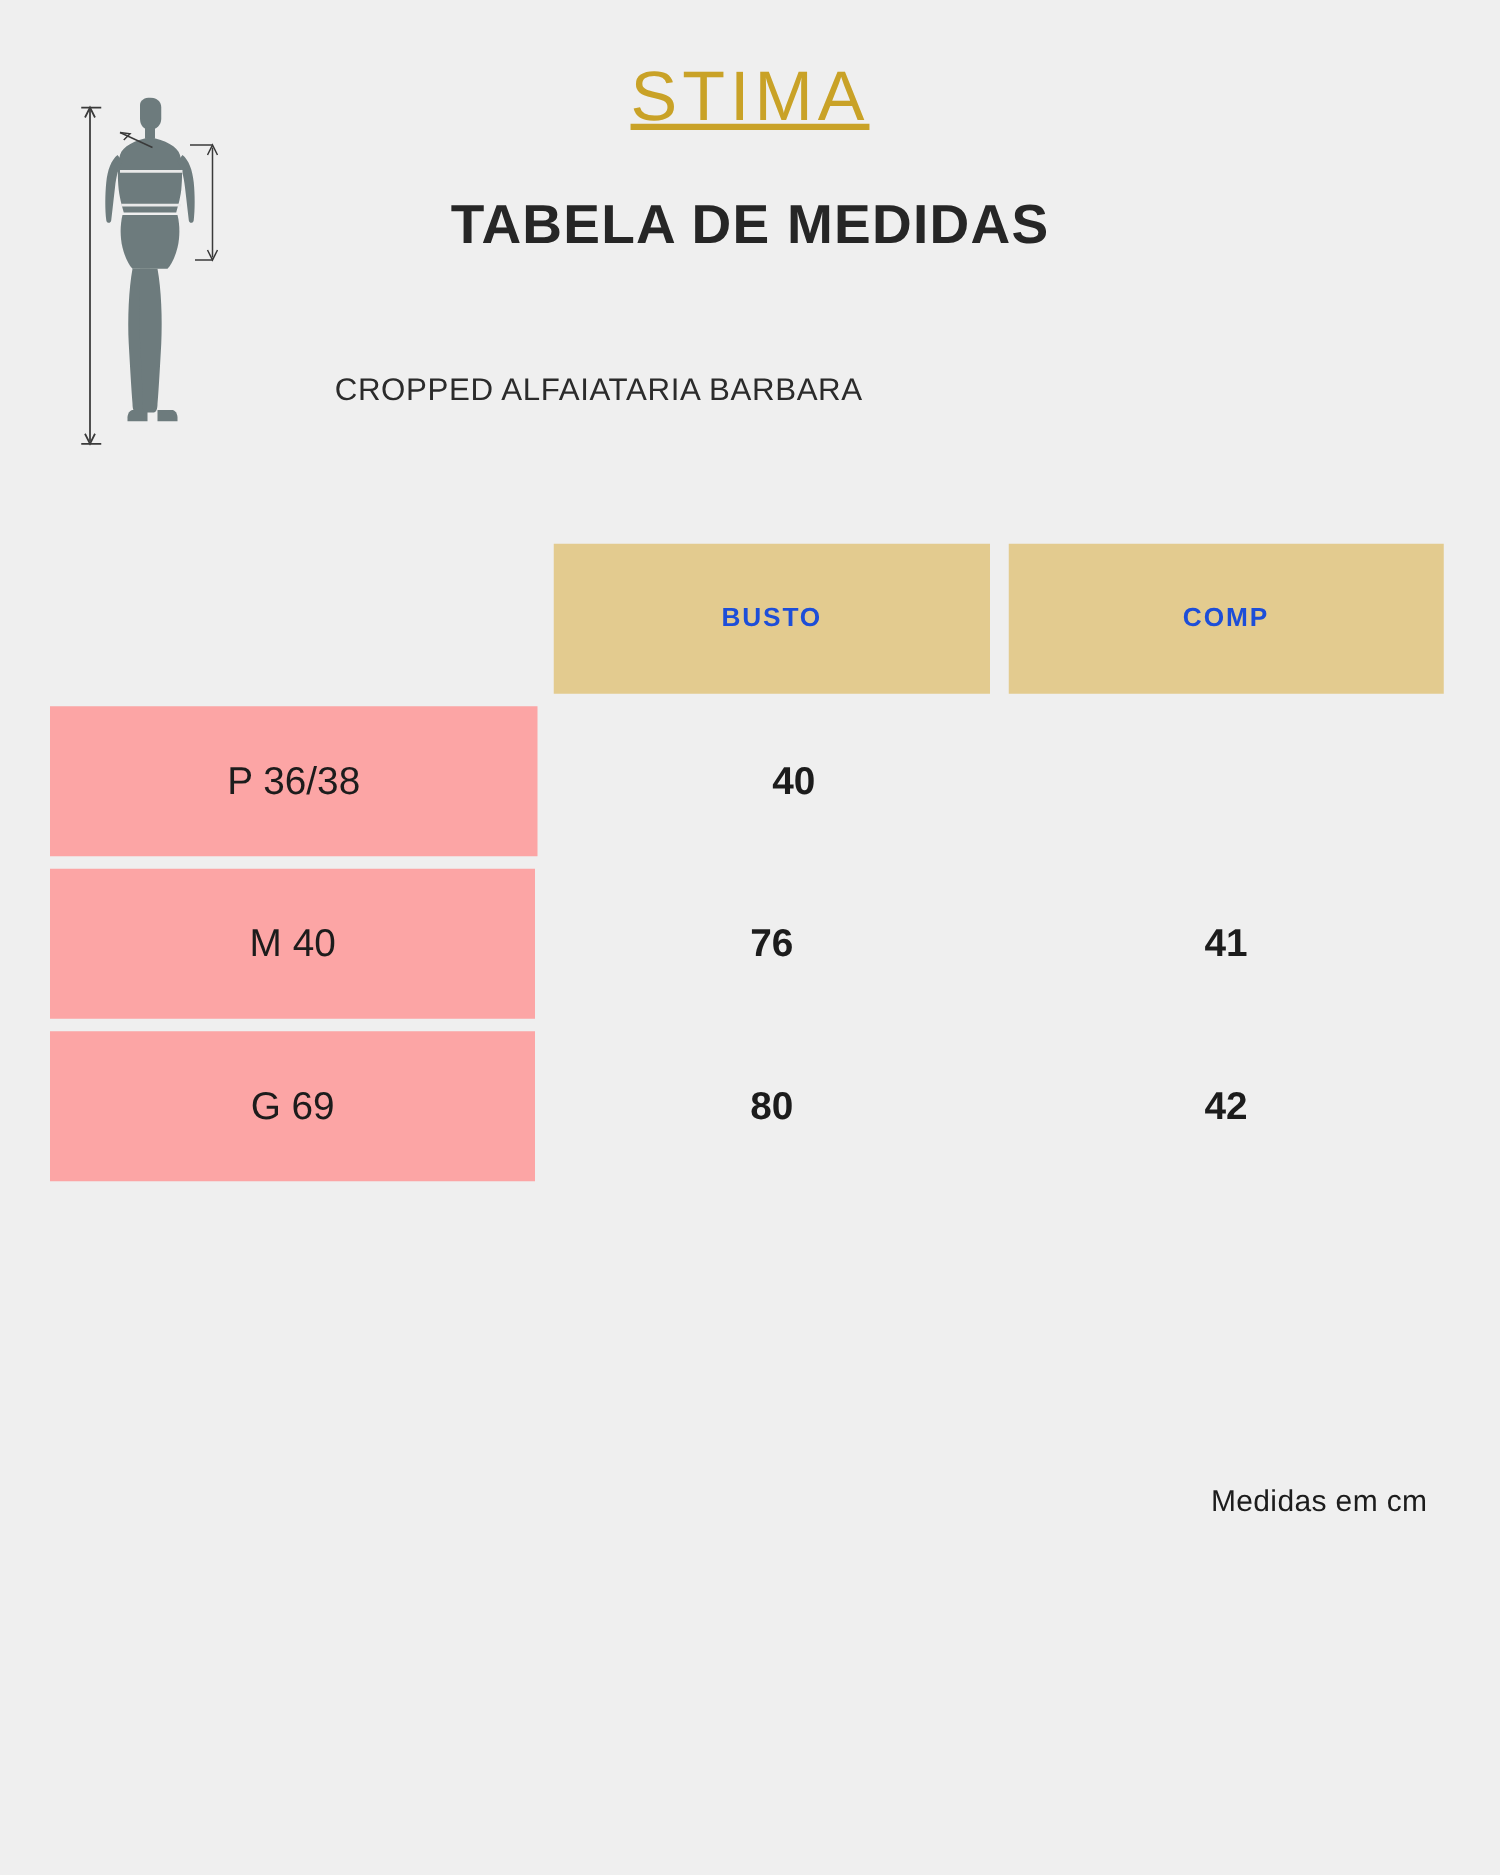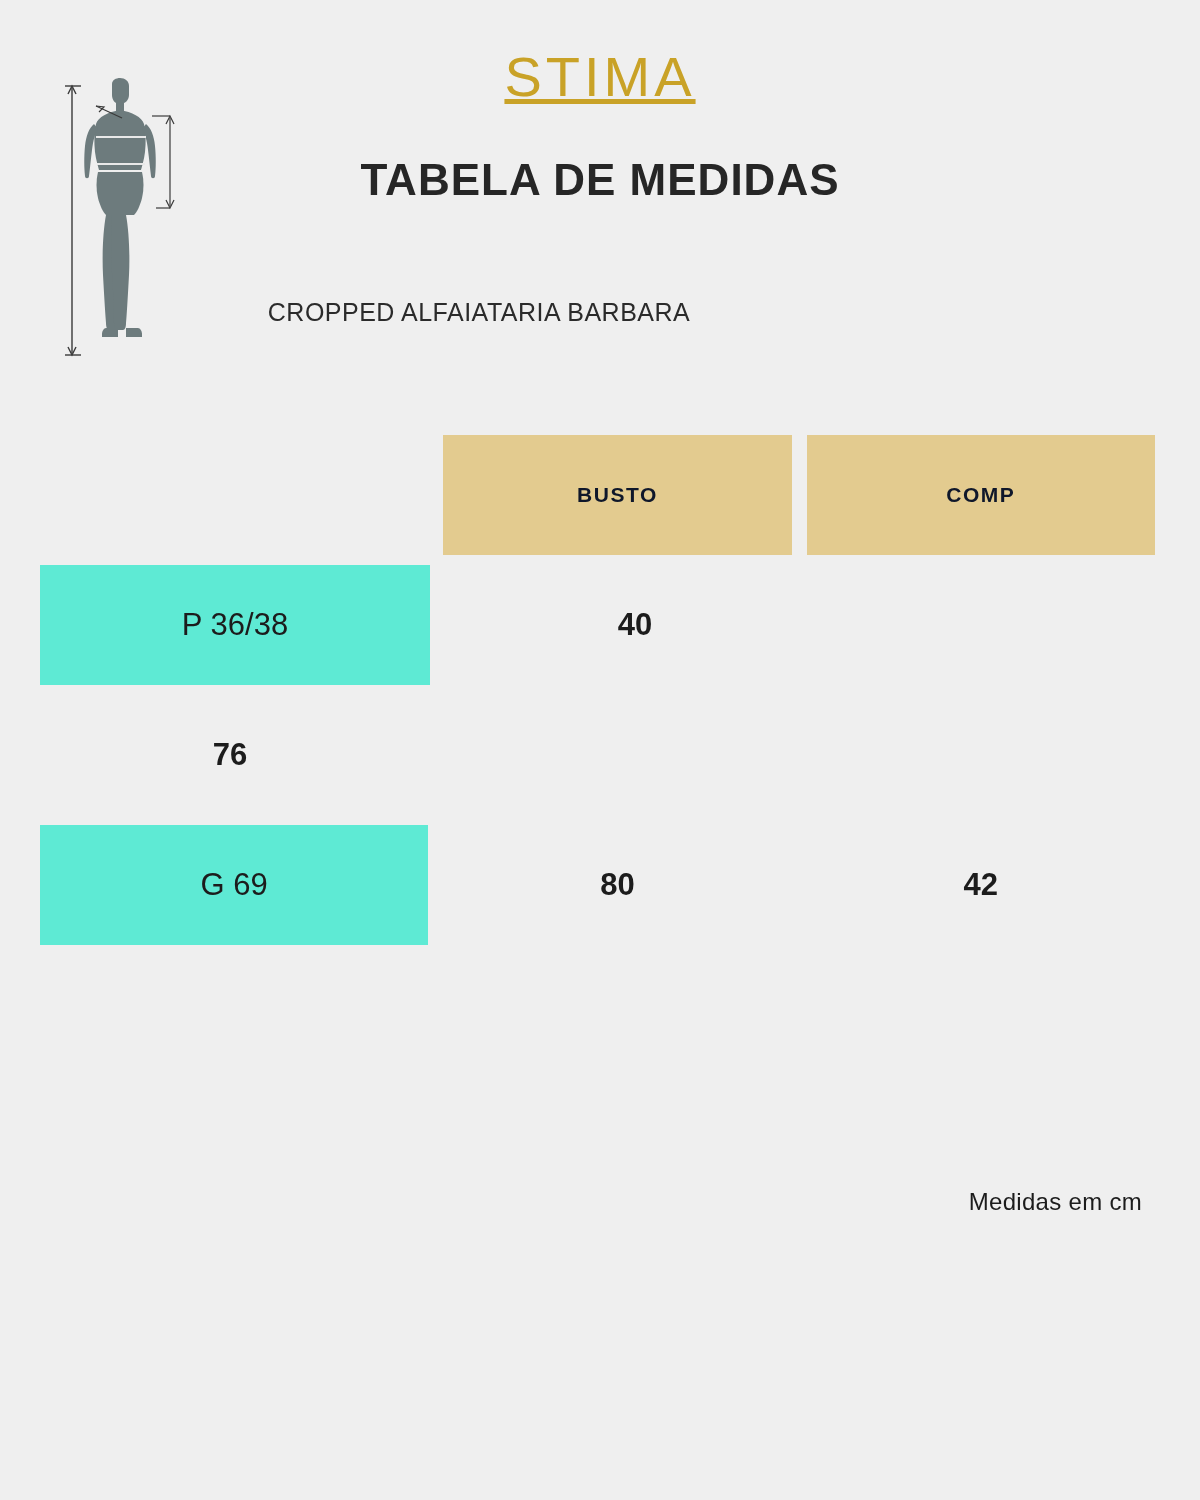--- a/index.html
+++ b/index.html
@@ -92,24 +92,24 @@
 
   .header-row .col-size {
     background: transparent;
   }
   .header-cell {
     background: #e3cb8f;
     height: 120px;
     font-size: 21px;
     font-weight: bold;
     letter-spacing: 1.5px;
-    color: #0f172a;
+    color: #1d4ed8;
   }
   .size-cell {
-    background: #5eead4;
+    background: #fca5a5;
     height: 120px;
     font-size: 31px;
     font-weight: 400;
     color: #1c1c1c;
   }
   .value-cell {
     height: 120px;
     font-size: 31px;
     font-weight: bold;
     color: #1c1c1c;
@@ -201,23 +201,25 @@
   </div>
 
   <div class="row">
     <div class="cell col-size size-cell">P 36/38</div>
     <div class="col-gap"></div>
     <div class="col-gap"></div>
     <div class="cell col-measure value-cell">40</div>
   </div>
 
   <div class="row">
+    <div class="cell col-size size-cell">M 40</div>
     <div class="col-gap"></div>
     <div class="cell col-measure value-cell">76</div>
     <div class="col-gap"></div>
+    <div class="cell col-measure value-cell">41</div>
   </div>
 
   <div class="row">
     <div class="cell col-size size-cell">G 69</div>
     <div class="col-gap"></div>
     <div class="cell col-measure value-cell">80</div>
     <div class="col-gap"></div>
     <div class="cell col-measure value-cell">42</div>
   </div>
 

